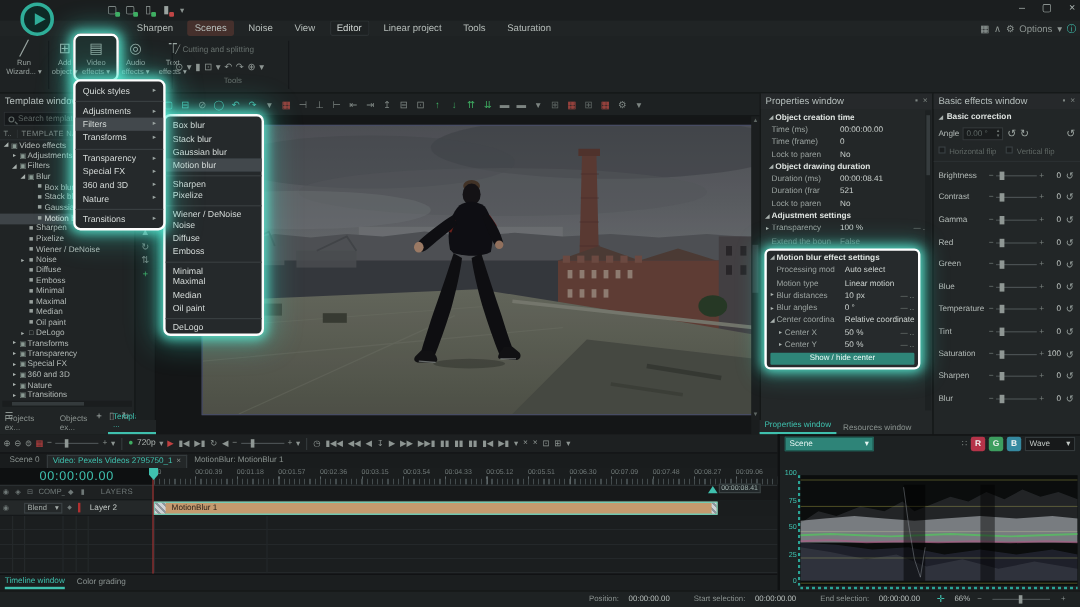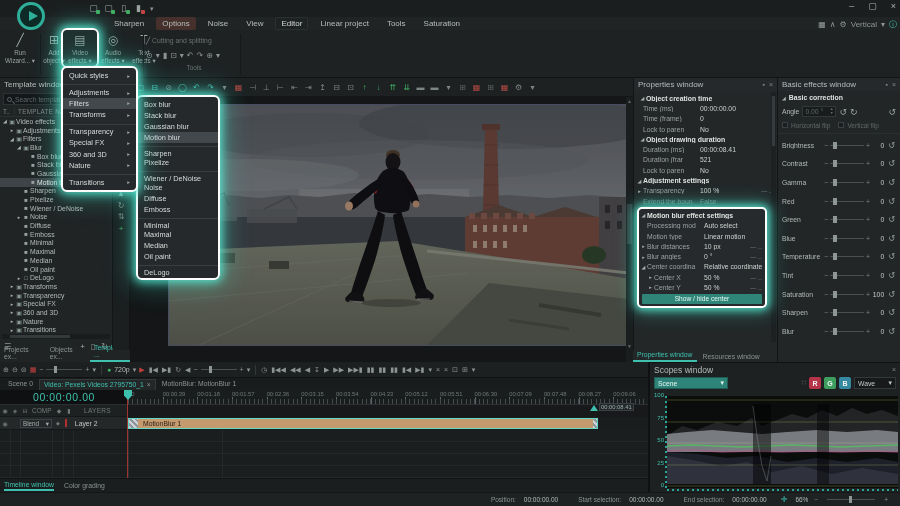--- a/index.html
+++ b/index.html
@@ -207,33 +207,33 @@
       <span>×</span>
     </div>
   </div>
   <div id="logo" class="abs">
       <span class="tri"></span>
     </div>
 
   <div id="menubar" class="abs">
 
   <span class="mbitem">Sharpen</span>
-      <span class="mbitem scenes">Options</span>
+      <span class="mbitem scenes">Scenes</span>
       <span class="mbitem">Noise</span>
       <span class="mbitem">View</span>
       <span class="mbitem active">Editor</span>
       <span class="mbitem">Linear project</span>
       <span class="mbitem">Tools</span>
       <span class="mbitem">Saturation</span>
     </div>
   <div id="mbright">
     <span class="grid">▦</span>
     <span>∧</span>
     <span>⚙</span>
-    <span>Vertical</span>
+    <span>Options</span>
     <span>▾</span>
     <span class="inf">ⓘ</span>
   </div>
 
   <div id="ribbon" class="abs">
     <div class="rbtn" style="left:2px;width:36px">
       <div class="rico">╱</div>
       <div>Run</div>
         <div>Wizard... ▾</div>
     </div>
@@ -1062,26 +1062,20 @@
   <div class="vline" style="left:128px;background:#2b3032"></div>
   <div class="vline" style="left:222px"></div>
 
   <div id="tltabs" class="abs">
 
   <span class="tab active">Timeline window</span>
       <span class="tab">Color grading</span>
     </div>
 
   <div id="scopes" class="abs">
-    <div class="phead">
-      <span>Scopes window</span>
-      <span class="hic">
-          <span>×</span>
-        </span>
-    </div>
     <div id="scontrols">
       <span id="ssel">
           <span>Scene</span>
           <span>▾</span>
         </span>
       <span id="sdots">∷</span>
       <span class="chbtn" id="chR">R</span>
       <span class="chbtn" id="chG">G</span>
       <span class="chbtn" id="chB">B</span>
       <span id="wsel">

